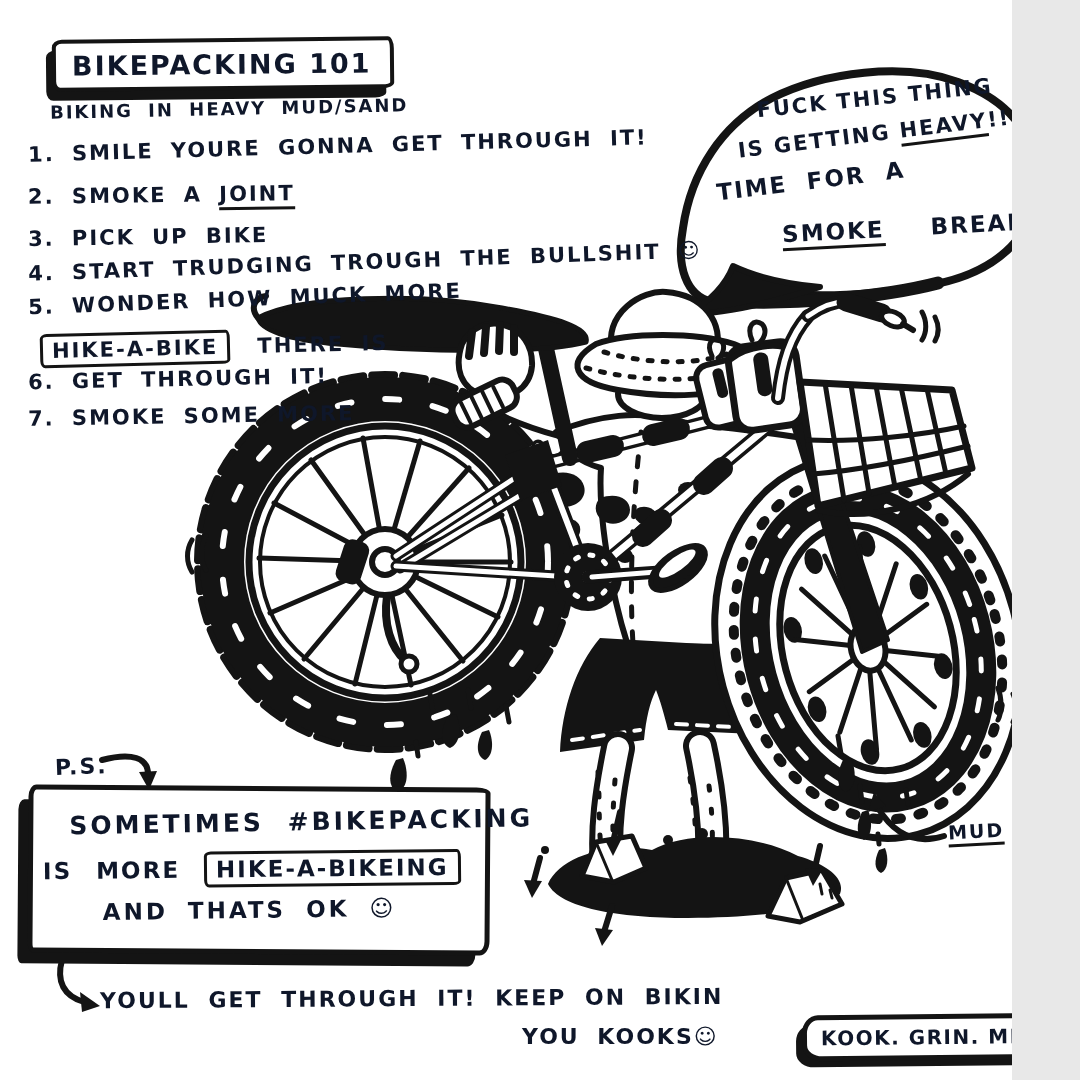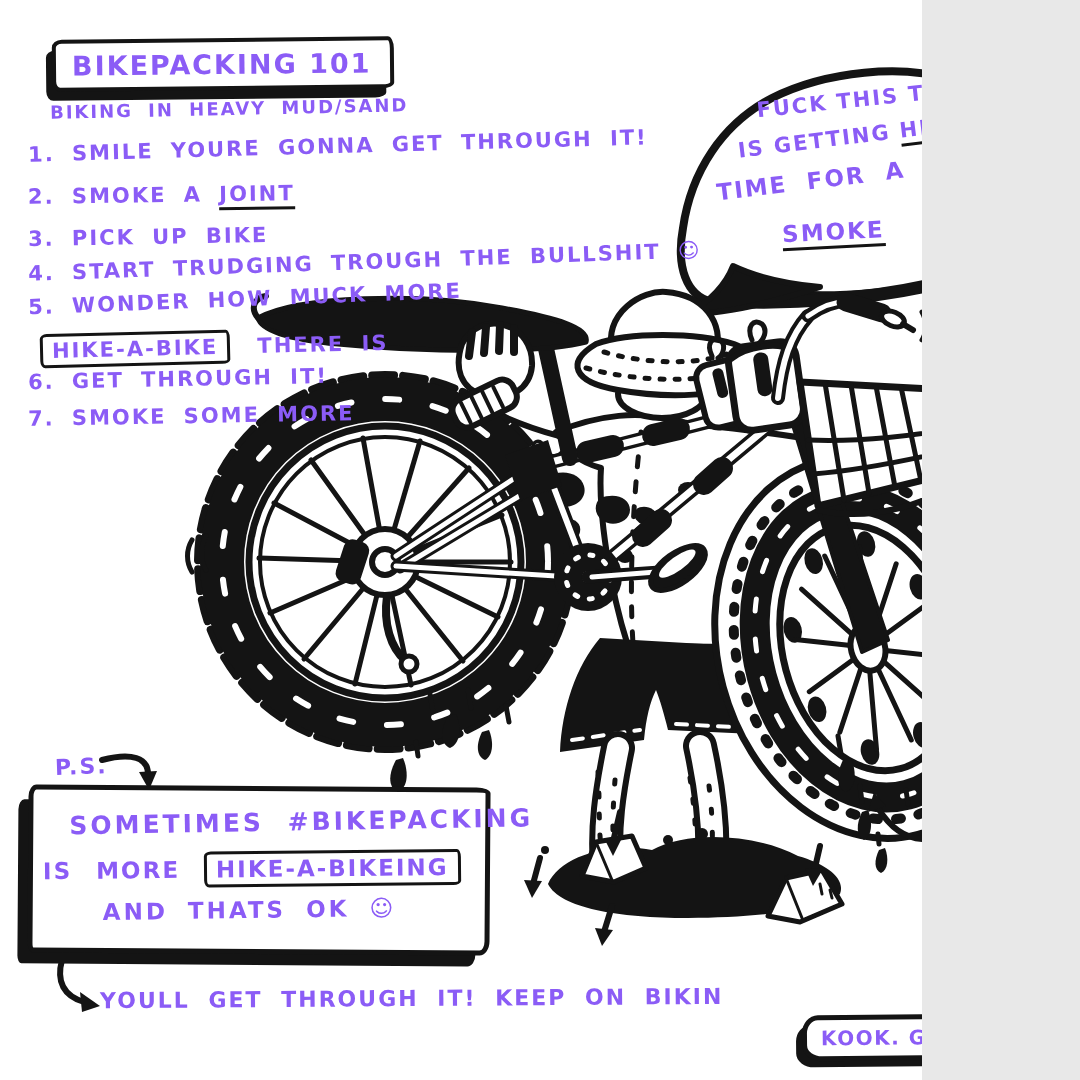--- a/index.html
+++ b/index.html
@@ -1,17 +1,17 @@
 <!DOCTYPE html>
 <html><head>
 <meta charset="utf-8">
 <style>
   html,body{margin:0;padding:0;background:#e8e8e8;}
-  .stage{position:relative;width:922px;height:1080px;background:#ffffff;overflow:hidden;
-         font-family:"DejaVu Sans",sans-serif;font-weight:700;color:#8b5cf6;}
+  .stage{position:relative;width:1012px;height:1080px;background:#ffffff;overflow:hidden;
+         font-family:"DejaVu Sans",sans-serif;font-weight:700;color:#0f172a;}
   .stage svg.art{position:absolute;left:0;top:0;z-index:1;}
   .txt{position:absolute;z-index:2;white-space:nowrap;}
   
   .title-box{left:52px;top:38px;padding:7px 18px 6px 16px;border:4px solid #141414;
              border-radius:10px 6px 12px 8px/8px 12px 6px 10px;
              box-shadow:-7px 10px 0 -1px #141414;transform:rotate(-.6deg);
              font-size:27px;letter-spacing:2px;background:#fff;}
   .subtitle{left:50px;top:98px;font-size:18px;letter-spacing:2px;word-spacing:7px;transform:rotate(-1.2deg);}
   
   .step{font-size:21px;letter-spacing:2px;word-spacing:8px;}
@@ -375,20 +375,21 @@
   <div class="ps-box">
     <div class="ps1">SOMETIMES #BIKEPACKING</div>
     <div class="ps2">
       <span>IS MORE</span>
       <span class="boxed">HIKE-A-BIKEING</span>
     </div>
     <div class="ps3">AND THATS OK ☺</div>
   </div>
 
   <div class="txt f1">YOULL GET THROUGH IT! KEEP ON BIKIN</div>
+  <div class="txt f2">YOU KOOKS☺</div>
 
   <div class="txt mud">
     <span class="u">MUD</span>
   </div>
 
   <div class="txt logo-box">
     <span>KOOK. GRIN. MEDIA</span>
   </div>
   <div class="txt logo-smiley">☺</div>
 

